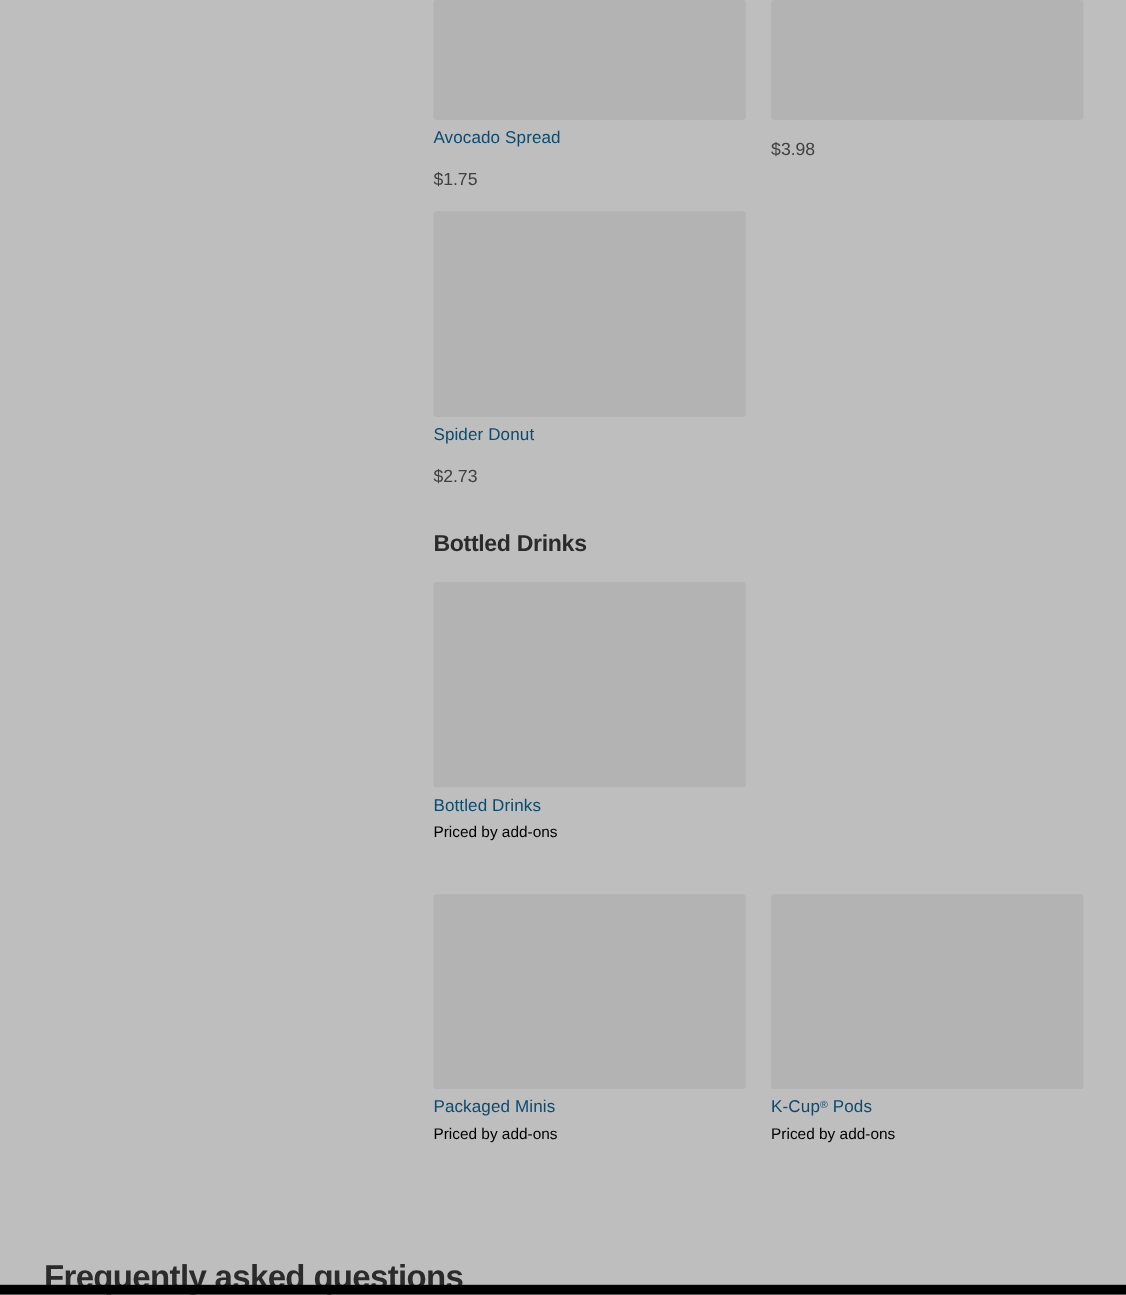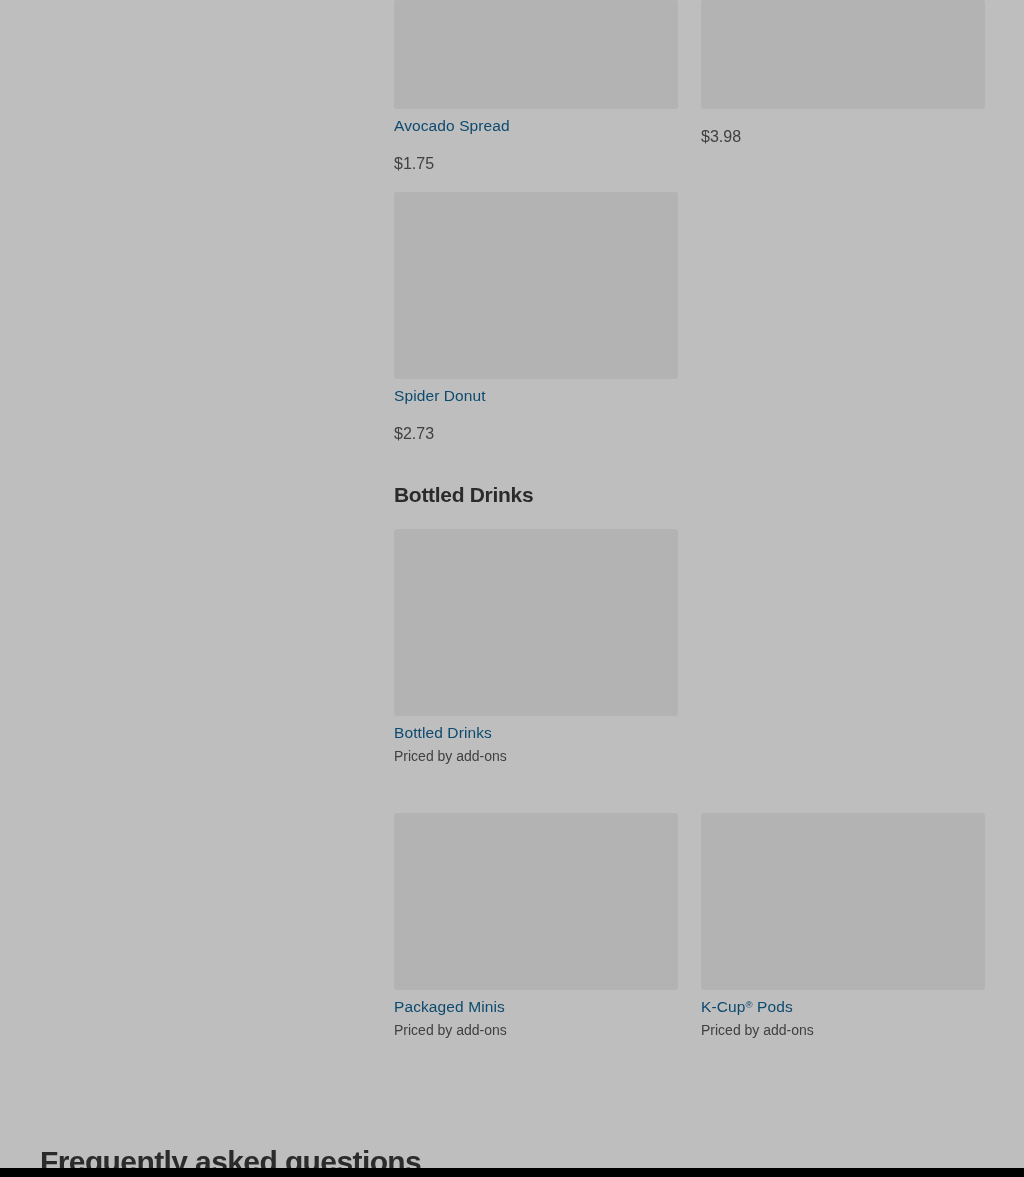--- a/index.html
+++ b/index.html
@@ -63,21 +63,21 @@
   .product-price {
     font-size: 16px;
     line-height: 16px;
     color: #404040;
     margin-top: 20px;
   }
 
   .product-addon {
     font-size: 14px;
     line-height: 18px;
-    color: #404040;
+    color: #000000;
     margin-top: 4px;
   }
 
   .reg-mark {
     font-size: 0.62em;
     vertical-align: 0.42em;
     line-height: 0;
   }
 
   

